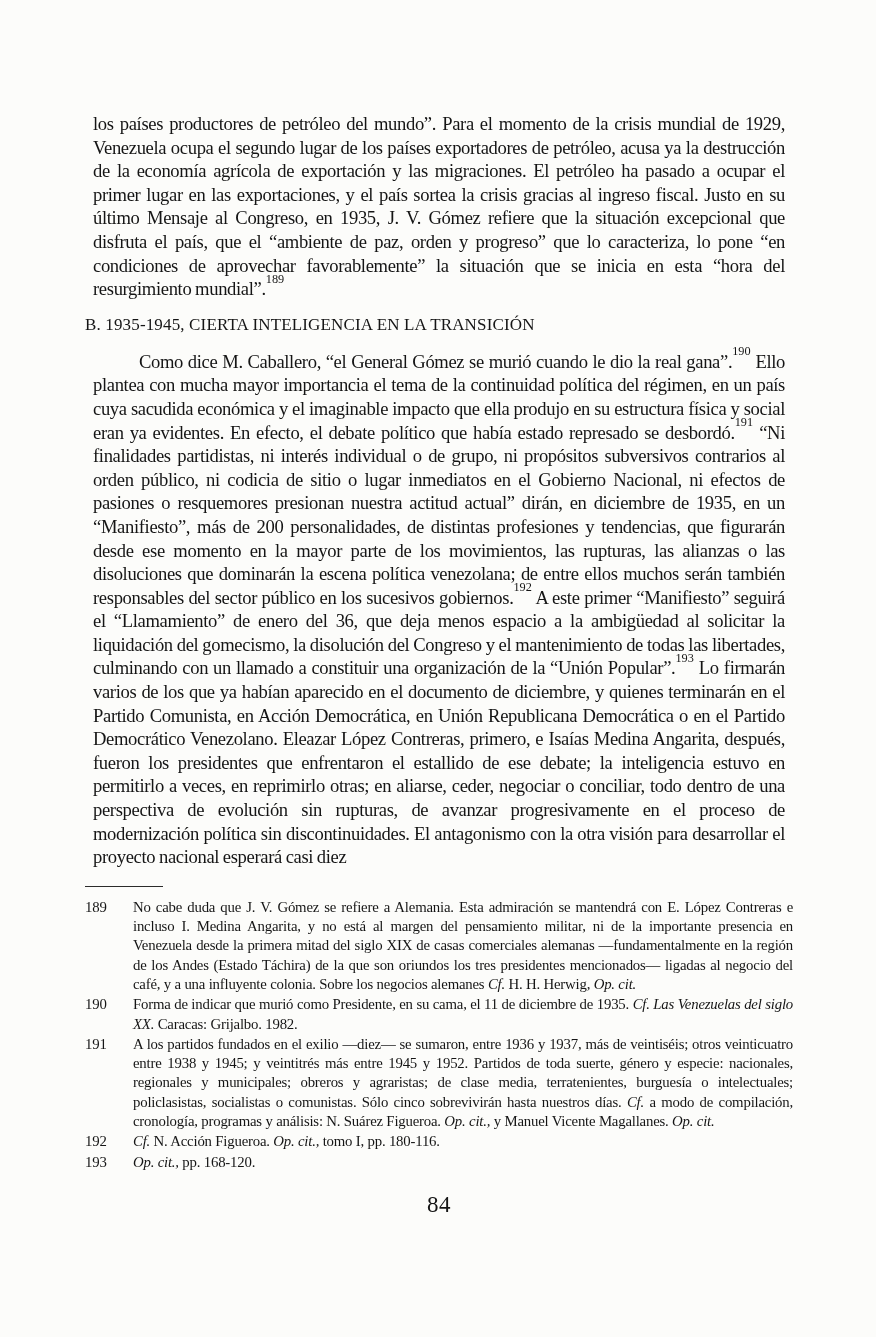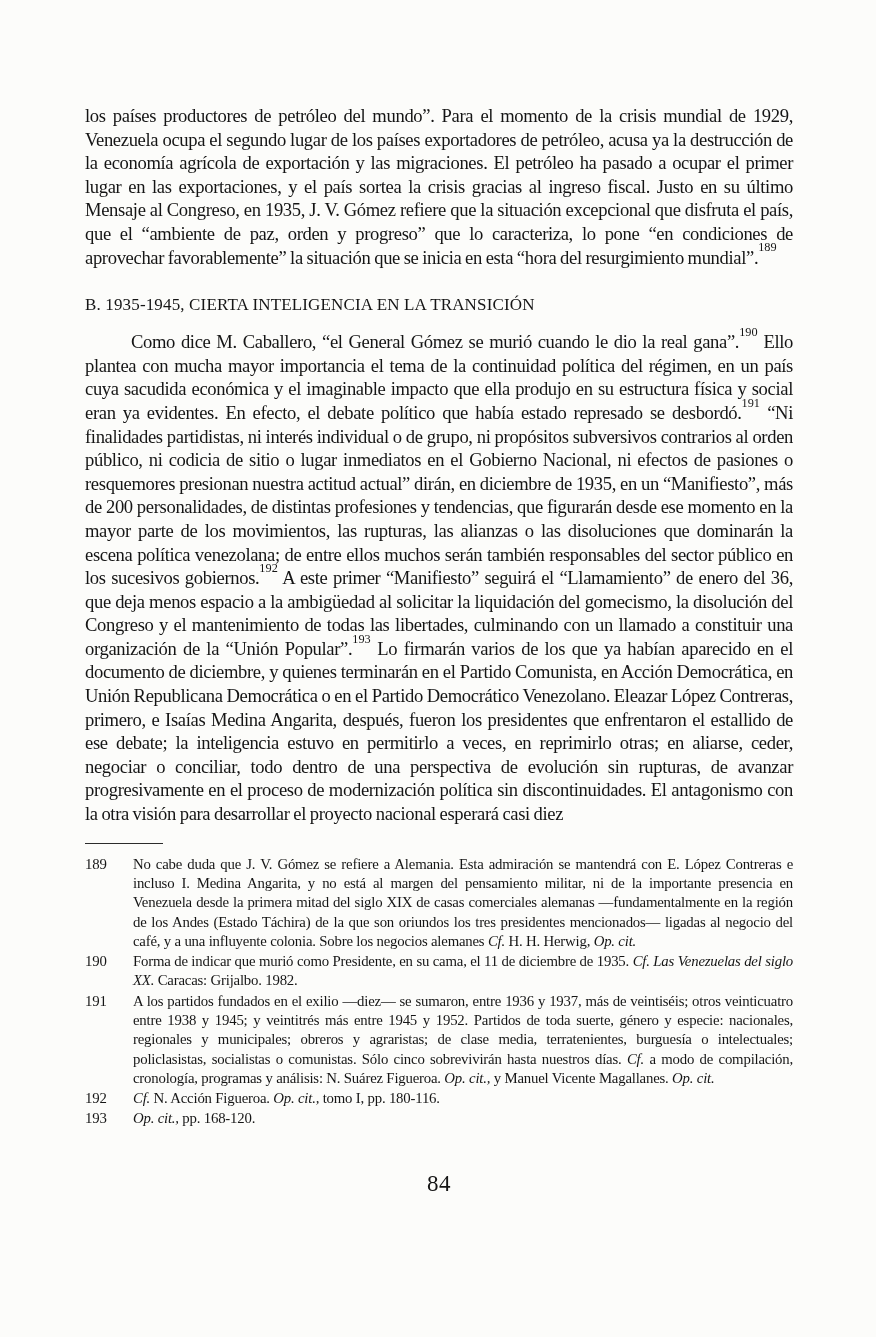--- a/index.html
+++ b/index.html
@@ -21,37 +21,37 @@
     font-family: "Liberation Serif", "DejaVu Serif", serif;
     color: var(--ink);
   }
   .content {
     position: absolute;
     left: 85px;
     top: 104px;
     width: 708px;
   }
   .body-par {
-    margin: 0;
+    margin: 8px;
     font-size: 18.6px;
     line-height: 23.6px;
     text-align: justify;
     letter-spacing: -0.35px;
     word-spacing: -0.6px;
   }
   .body-par.indent { text-indent: 46px; }
   .fnref {
     font-size: 0.66em;
     line-height: 0;
     position: relative;
     top: -0.42em;
     letter-spacing: 0;
   }
   .section-heading {
-    margin: 26px 0 15px 0;
+    margin: 14px 0 15px 0;
     font-size: 17px;
     font-weight: 400;
     letter-spacing: 0.15px;
   }
   .fn-rule {
     width: 78px;
     border: none;
     border-top: 1.6px solid #2b2b2b;
     margin: 17px 0 11px 0;
   }
@@ -61,21 +61,21 @@
     font-size: 14.8px;
     line-height: 19.3px;
     letter-spacing: -0.2px;
     margin-top: 1px;
   }
   .fn-num { flex: 0 0 48px; }
   .fn-text { flex: 1; text-align: justify; }
   .page-number {
     text-align: center;
     font-size: 23px;
-    margin-top: 42px;
+    margin-top: 20px;
     letter-spacing: 0.5px;
   }
 </style>
 </head>
 <body>
 
 <div class="page">
   <div class="content">
 
     <p class="body-par"><span>los países productores de petróleo del mundo”. Para el momento de la crisis mundial de 1929, Venezuela ocupa el segundo lugar de los países exportadores de petróleo, acusa ya la destrucción de la economía agrícola de exportación y las migraciones. El petróleo ha pasado a ocupar el primer lugar en las exportaciones, y el país sortea la crisis gracias al ingreso fiscal. Justo en su último Mensaje al Congreso, en 1935, J. V. Gómez refiere que la situación excepcional que disfruta el país, que el “ambiente de paz, orden y progreso” que lo caracteriza, lo pone “en condiciones de aprovechar favorablemente” la situación que se inicia en esta “hora del resurgimiento mundial”.</span><sup class="fnref">189</sup></p>

